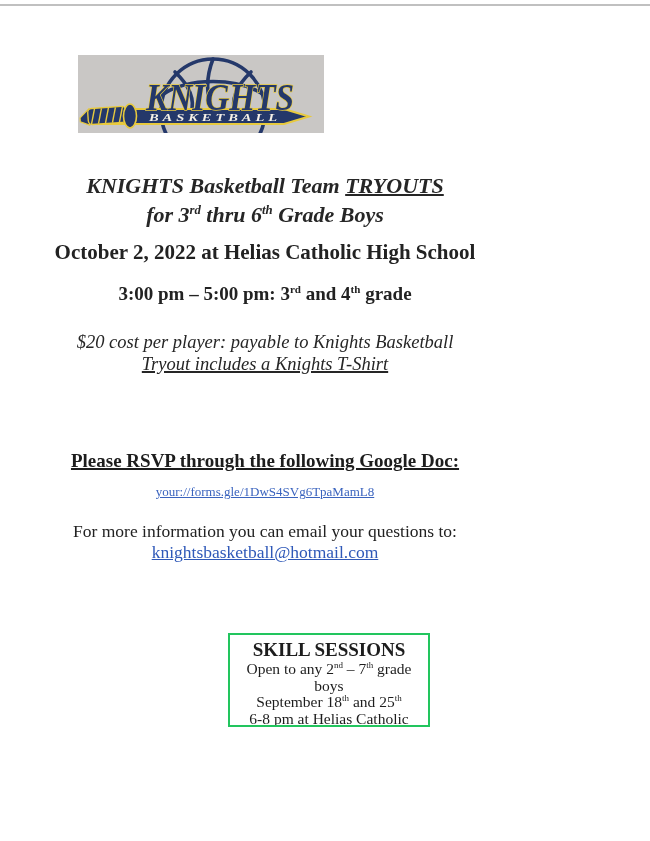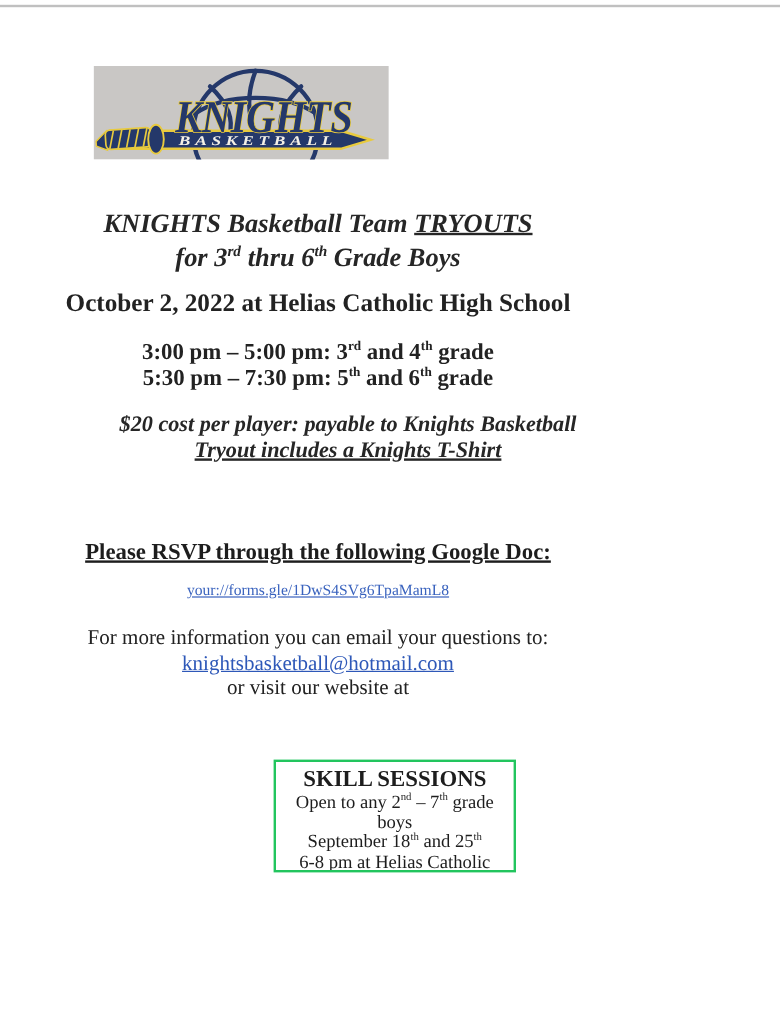--- a/index.html
+++ b/index.html
@@ -15,21 +15,21 @@
 
   .logo{position:absolute;left:78px;top:55px;width:246px;height:56px;}
 
   .title{top:171px;font-size:22px;font-weight:bold;font-style:italic;line-height:29px;color:#262626;}
   .ul-thick{text-decoration:underline;text-decoration-thickness:2px;}
 
   .date-line{top:240px;font-size:21px;font-weight:bold;color:#222;}
 
   .schedule{top:283px;font-size:19px;line-height:21.5px;color:#222;font-weight:bold;}
 
-  .cost{top:344px;font-size:18.5px;font-weight:bold;font-style:italic;line-height:21.5px;color:#262626;padding-left:25px;}
+  .cost{top:332px;font-size:18.5px;font-weight:normal;font-style:italic;line-height:21.5px;color:#262626;}
 
   .rsvp{top:450px;font-size:19px;font-weight:bold;color:#1d1d1d;}
   .rsvp .ul-thick{text-decoration-thickness:2px;}
 
   .gdoc{top:484px;font-size:13px;}
   a.link{color:#3a63be;text-decoration:underline;cursor:pointer;}
 
   .contact{top:521px;font-size:17.5px;line-height:20.5px;color:#222;}
   a.link-email{color:#2e58b8;text-decoration:underline;cursor:pointer;}
   a.link-web{color:#2e58b8;text-decoration:underline;font-weight:bold;font-style:italic;cursor:pointer;}
@@ -82,39 +82,37 @@
 
 <div class="abs title">
   <div><span>KNIGHTS Basketball Team </span><span class="ul-thick">TRYOUTS</span></div>
   <div><span>for 3</span><sup>rd</sup><span> thru 6</span><sup>th</sup><span> Grade Boys</span></div>
 </div>
 
 <div class="abs date-line">October 2, 2022 at Helias Catholic High School</div>
 
 <div class="abs schedule">
   <div><span>3:00 pm – 5:00 pm: 3</span><sup>rd</sup><span> and 4</span><sup>th</sup><span> grade</span></div>
-  <div><span>5:30 pm – 7:30 pm: 5</span><sup>th</sup><span> and 6</span><sup>th</sup><span> grade</span></div>
 </div>
 
 <div class="abs cost">
   <div>$20 cost per player: payable to Knights Basketball</div>
   <div class="ul-thick">Tryout includes a Knights T-Shirt</div>
 </div>
 
 <div class="abs rsvp">
   <span class="ul-thick">Please RSVP through the following Google Doc:</span>
 </div>
 <div class="abs gdoc">
   <a class="link">your://forms.gle/1DwS4SVg6TpaMamL8</a>
 </div>
 
 <div class="abs contact">
   <div>For more information you can email your questions to:</div>
   <div><a class="link-email">knightsbasketball@hotmail.com</a></div>
-  <div>or visit our website at</div>
 </div>
 
 <div class="skill-box">
   <div class="skill-heading">SKILL SESSIONS</div>
   <div class="skill-line"><span>Open to any 2</span><sup>nd</sup><span> – 7</span><sup>th</sup><span> grade boys</span></div>
   <div class="skill-line"><span>September 18</span><sup>th</sup><span> and 25</span><sup>th</sup><span></span></div>
   <div class="skill-line">6-8 pm at Helias Catholic</div>
 
 </div>
 

